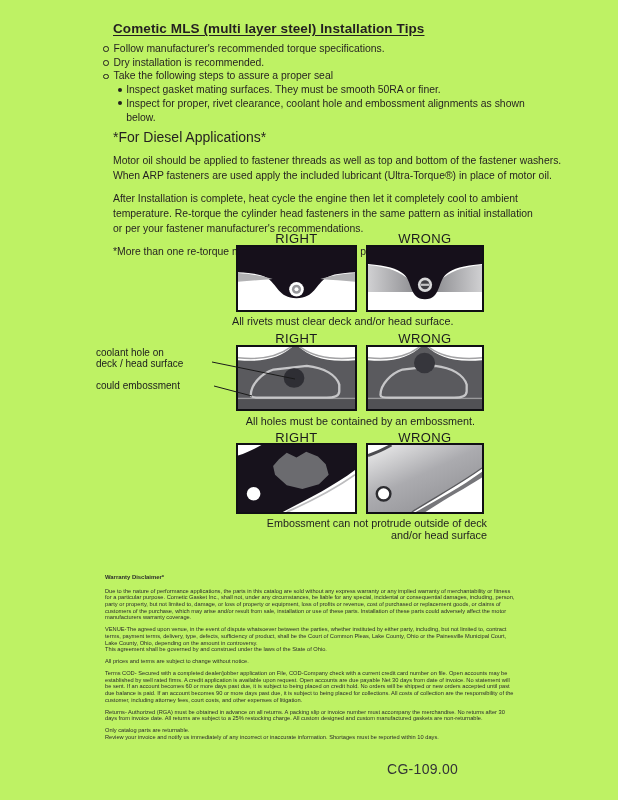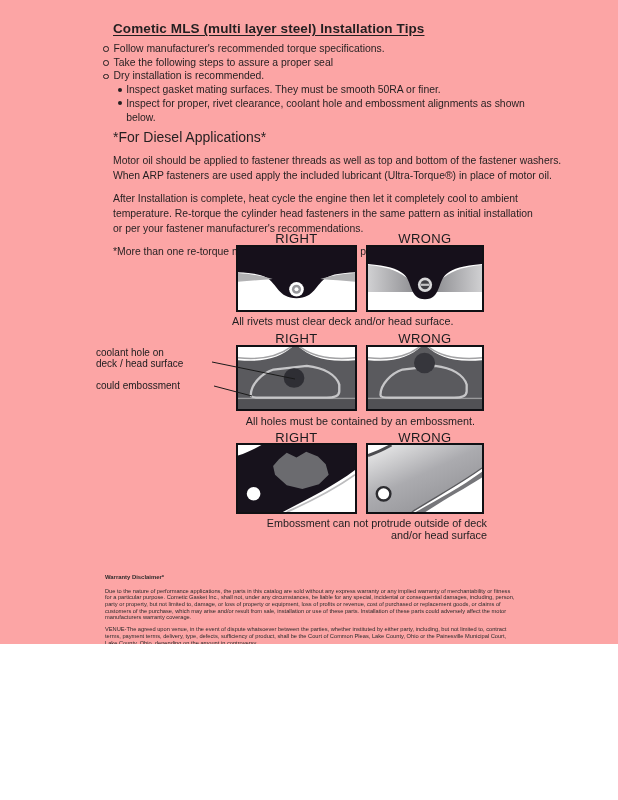--- a/index.html
+++ b/index.html
@@ -1,16 +1,16 @@
 <!DOCTYPE html>
 <html><head>
 <meta charset="utf-8">
 <style>
   html,body{margin:0;padding:0;background:#fff;}
-  .page{position:relative;width:618px;height:644px;background:#fca5a5;overflow:hidden;
+  .page{position:relative;width:618px;height:800px;background:#bef264;overflow:hidden;
         font-family:"Liberation Sans","DejaVu Sans",sans-serif;color:#231f20;}
 
   
   .tips{position:absolute;left:103px;top:21px;width:440px;}
   .title{font-size:13.5px;font-weight:bold;text-decoration:underline;text-underline-offset:2px;
          margin:0 0 6px 10px;letter-spacing:.1px;}
   .brow{display:flex;align-items:flex-start;font-size:10.4px;line-height:13.7px;}
   .marker-open{width:3.5px;height:3.5px;border:1px solid #231f20;border-radius:50%;
                margin:4.4px 5px 0 0;flex:none;}
   .marker-dot{width:4.2px;height:4.2px;background:#231f20;border-radius:50%;
@@ -45,25 +45,25 @@
 <div class="page">
 
   <div class="tips">
     <h1 class="title">Cometic MLS (multi layer steel) Installation Tips</h1>
     <div class="brow">
       <span class="marker-open"></span>
       <span>Follow manufacturer's recommended torque specifications.</span>
     </div>
     <div class="brow">
       <span class="marker-open"></span>
-      <span>Take the following steps to assure a proper seal</span>
+      <span>Dry installation is recommended.</span>
     </div>
     <div class="brow">
       <span class="marker-open"></span>
-      <span>Dry installation is recommended.</span>
+      <span>Take the following steps to assure a proper seal</span>
     </div>
     <div class="brow sub">
       <span class="marker-dot"></span>
       <span>Inspect gasket mating surfaces.  They must be smooth 50RA or finer.</span>
     </div>
     <div class="brow sub">
       <span class="marker-dot"></span>
       <span>Inspect for proper, rivet clearance, coolant hole and embossment alignments as shown below.</span>
     </div>
   </div>

